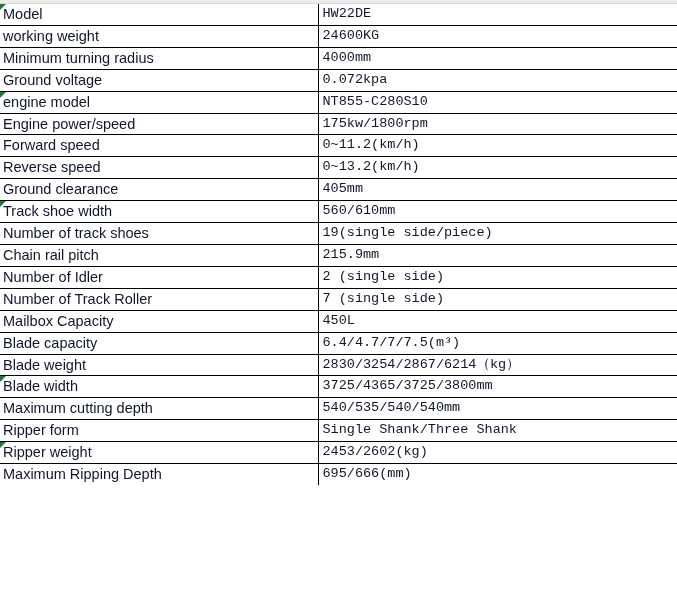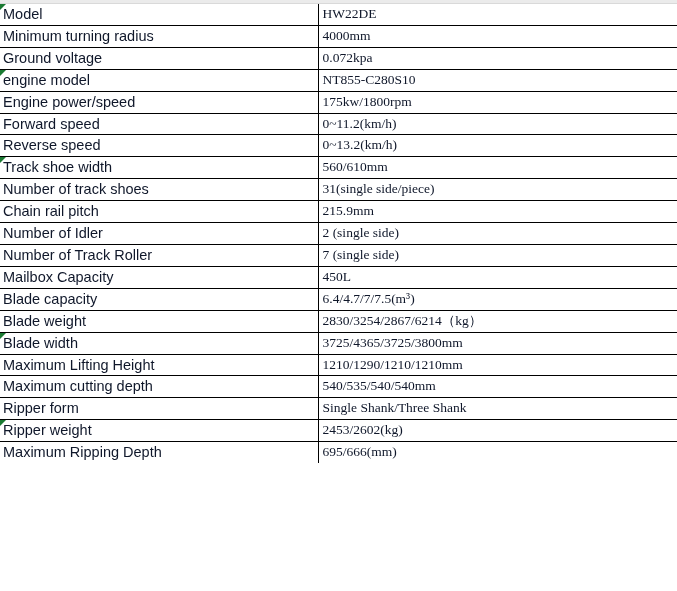--- a/index.html
+++ b/index.html
@@ -79,21 +79,21 @@
     right: 0;
     bottom: -1px;
     width: 18px;
     height: 1px;
     background: #ffffff;
   }
 
   
   table.spec td.value {
     padding-left: 4px;
-    font-family: Liberation Serif, serif;
+    font-family: Liberation Mono, monospace;
     font-size: 13.5px;
   }
 
   
   table.spec tr:last-child td {
     border-bottom: 0;
   }
 
   
   .flag {
@@ -119,20 +119,24 @@
       <colgroup>
         <col class="c-label">
         <col class="c-value">
       </colgroup>
       <tbody id="spec-body">
           <tr>
             <td class="label"><span class="flag"></span><span>Model</span></td>
             <td class="value"><span>HW22DE</span></td>
           </tr>
           <tr>
+            <td class="label"><span>working weight</span></td>
+            <td class="value"><span>24600KG</span></td>
+          </tr>
+          <tr>
             <td class="label"><span>Minimum turning radius</span></td>
             <td class="value"><span>4000mm</span></td>
           </tr>
           <tr>
             <td class="label"><span>Ground voltage</span></td>
             <td class="value"><span>0.072kpa</span></td>
           </tr>
           <tr>
             <td class="label"><span class="flag"></span><span>engine model</span></td>
             <td class="value"><span>NT855-C280S10</span></td>
@@ -143,26 +147,30 @@
           </tr>
           <tr>
             <td class="label"><span>Forward speed</span></td>
             <td class="value"><span>0~11.2(km/h)</span></td>
           </tr>
           <tr>
             <td class="label"><span>Reverse speed</span></td>
             <td class="value"><span>0~13.2(km/h)</span></td>
           </tr>
           <tr>
+            <td class="label"><span>Ground clearance</span></td>
+            <td class="value"><span>405mm</span></td>
+          </tr>
+          <tr>
             <td class="label"><span class="flag"></span><span>Track shoe width</span></td>
             <td class="value"><span>560/610mm</span></td>
           </tr>
           <tr>
             <td class="label"><span>Number of track shoes</span></td>
-            <td class="value"><span>31(single side/piece)</span></td>
+            <td class="value"><span>19(single side/piece)</span></td>
           </tr>
           <tr>
             <td class="label"><span>Chain rail pitch</span></td>
             <td class="value"><span>215.9mm</span></td>
           </tr>
           <tr>
             <td class="label"><span>Number of Idler</span></td>
             <td class="value"><span>2 (single side)</span></td>
           </tr>
           <tr>
@@ -177,24 +185,20 @@
             <td class="label"><span>Blade capacity</span></td>
             <td class="value"><span>6.4/4.7/7/7.5(m³)</span></td>
           </tr>
           <tr>
             <td class="label"><span>Blade weight</span></td>
             <td class="value"><span>2830/3254/2867/6214（kg）</span></td>
           </tr>
           <tr>
             <td class="label"><span class="flag"></span><span>Blade width</span></td>
             <td class="value"><span>3725/4365/3725/3800mm</span></td>
-          </tr>
-          <tr>
-            <td class="label"><span>Maximum Lifting Height</span></td>
-            <td class="value"><span>1210/1290/1210/1210mm</span></td>
           </tr>
           <tr>
             <td class="label"><span>Maximum cutting depth</span></td>
             <td class="value"><span>540/535/540/540mm</span></td>
           </tr>
           <tr>
             <td class="label"><span>Ripper form</span></td>
             <td class="value"><span>Single Shank/Three Shank</span></td>
           </tr>
           <tr>

